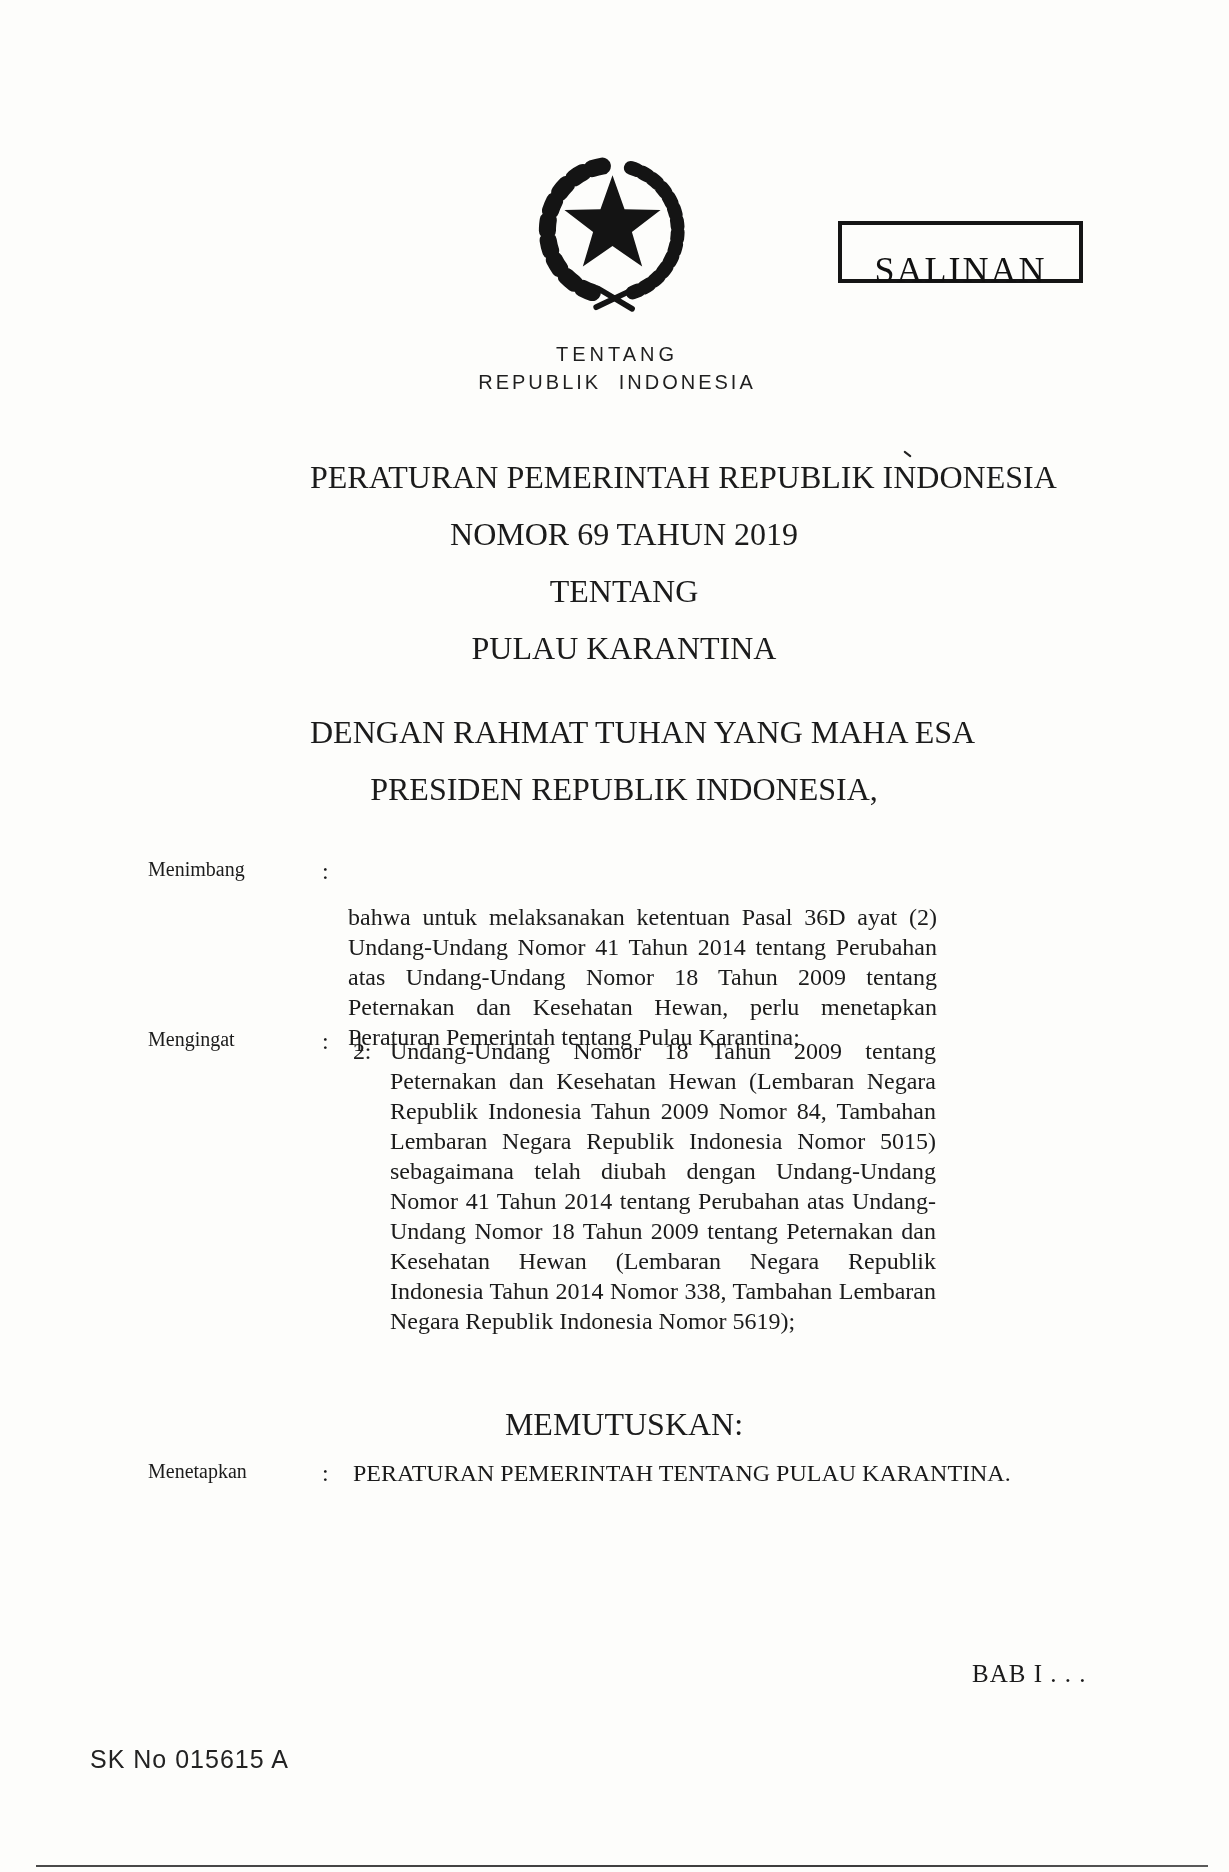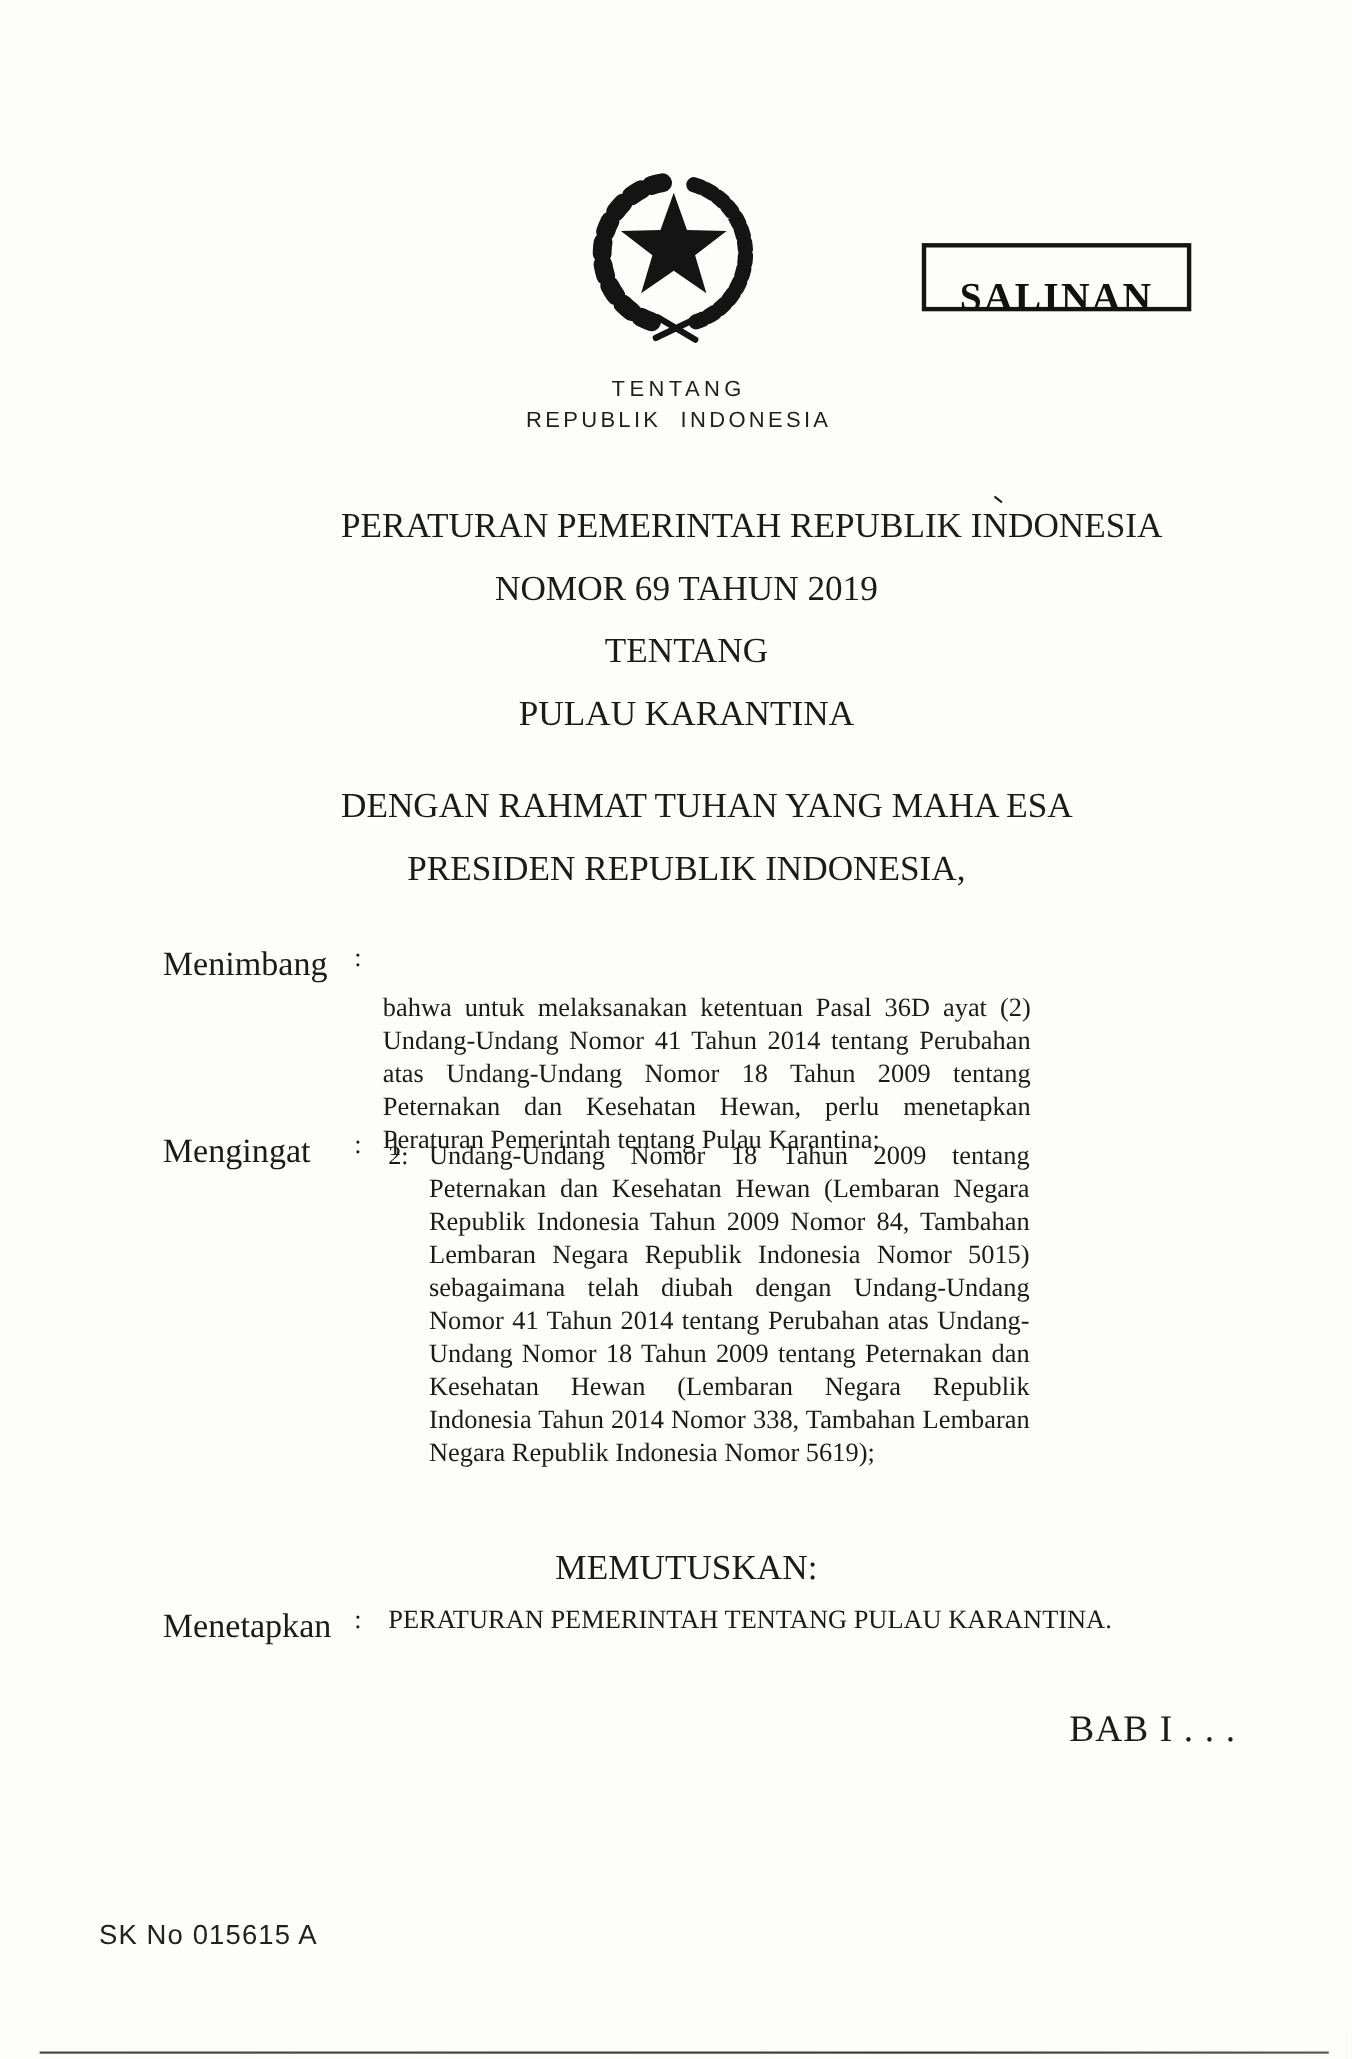--- a/index.html
+++ b/index.html
@@ -20,21 +20,21 @@
   
   .stamp {
     position: absolute; left: 838px; top: 221px;
     width: 245px; height: 62px;
     border: 4px solid #151515; box-sizing: border-box;
     display: flex; align-items: center; justify-content: center;
     background: #fdfdfb;
   }
   .stamp-label {
     font-family: "Liberation Serif", serif;
-    font-weight: bold; font-size: 36px; letter-spacing: 2px; color: #111; margin-top: 36px;
+    font-weight: normal; font-size: 36px; letter-spacing: 2px; color: #111; margin-top: 36px;
   }
 
   
   .letterhead {
     position: absolute; left: 317px; top: 343px; width: 600px;
     text-align: center;
     font-family: "Liberation Sans", sans-serif;
     font-size: 20px; color: #1f1f1f;
   }
   .lh1 { letter-spacing: 4px; }
@@ -54,21 +54,21 @@
   .memutuskan { top: 1406px; }
 
   
   .accent {
     position: absolute; left: 903px; top: 453px;
     width: 9px; height: 2px; background: #222;
     transform: rotate(38deg); border-radius: 1px;
   }
 
   
-  .row-label { position: absolute; left: 148px; font-size: 31px; }
+  .row-label { position: absolute; left: 148px; font-size: 20px; }
   .row-colon { position: absolute; left: 322px; font-size: 24px; }
   .para {
     position: absolute; left: 348px; width: 589px;
     font-size: 24px; line-height: 30px; text-align: justify; margin-top: 44px;
   }
   .menimbang-top { top: 858px; }
   .mengingat-top { top: 1028px; }
   .menetapkan-top { top: 1460px; }
 
   .list {
@@ -78,22 +78,22 @@
   .list-item { position: relative; padding-left: 37px; text-align: justify; }
   .list-item + .list-item { margin-top: 8px; }
   .item-number { position: absolute; left: 0; top: 0; }
 
   .enacting-text {
     position: absolute; left: 353px; top: 1460px; width: 590px;
     font-size: 24px; white-space: nowrap;
   }
 
   .bab {
-    position: absolute; left: 972px; top: 1554px;
-    font-size: 34px; letter-spacing: 1px;
+    position: absolute; left: 972px; top: 1660px;
+    font-size: 25px; letter-spacing: 1px;
   }
   .sk {
     position: absolute; left: 90px; top: 1745px;
     font-family: "Liberation Sans", sans-serif;
     font-size: 25px; letter-spacing: 1px; color: #222; text-align: right;
   }
   .rule {
     position: absolute; left: 36px; top: 1865px;
     width: 1172px; height: 2px;
     background: linear-gradient(to right, #4a4a4a 0%, #3c3c3c 70%, #5a5a5a 100%);

